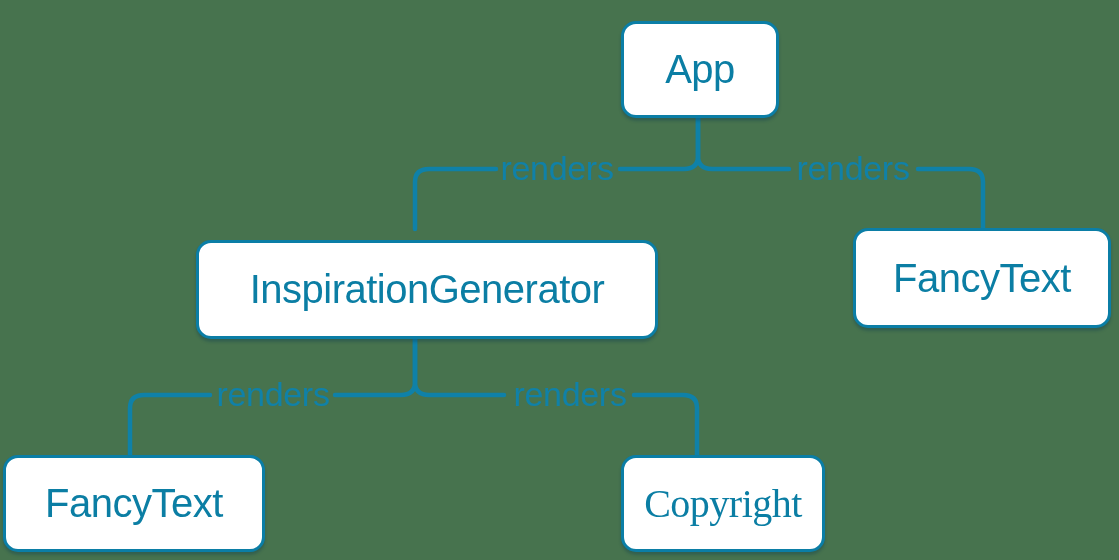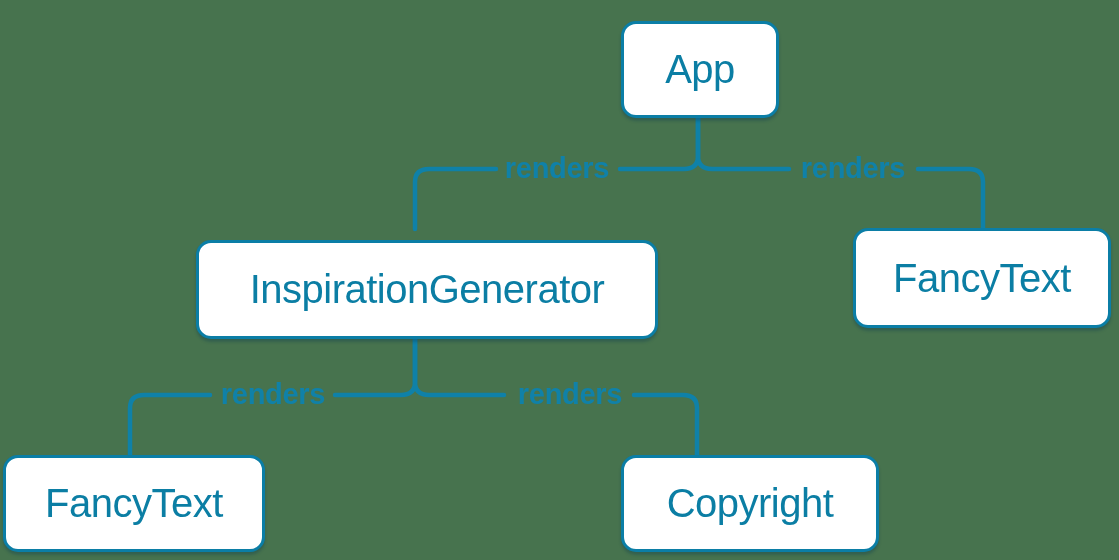--- a/index.html
+++ b/index.html
@@ -40,27 +40,27 @@
     color: #0b7ea4;
     font-size: 40px;
     font-weight: 500;
     letter-spacing: -0.5px;
     white-space: nowrap;
   }
   .node-app                  { left: 621px; top: 21px;   width: 158px; height: 97px; }
   .node-inspiration-generator{ left: 196px; top: 240px; width: 462px; height: 99px; }
   .node-fancy-text-right     { left: 853px; top: 228px; width: 258px; height: 100px; }
   .node-fancy-text-left      { left: 3px;   top: 455px; width: 262px; height: 97px; }
-  .node-copyright            { left: 621px; top: 455px; width: 258px; height: 97px; }
+  .node-copyright            { left: 621px; top: 455px; width: 204px; height: 97px; font-family: Liberation Serif, serif; }
   .edge-label {
     position: absolute;
     transform: translate(-50%, -50%);
     color: #1081a8;
-    font-size: 29px;
-    font-weight: 700;
+    font-size: 34px;
+    font-weight: 400;
     letter-spacing: -0.3px;
     white-space: nowrap;
   }
   .edge-label-1 { left: 557px; top: 168px; }
   .edge-label-2 { left: 853px; top: 168px; }
   .edge-label-3 { left: 273px; top: 394px; }
   .edge-label-4 { left: 570px; top: 394px; }
 </style>
 </head>
 <body>

